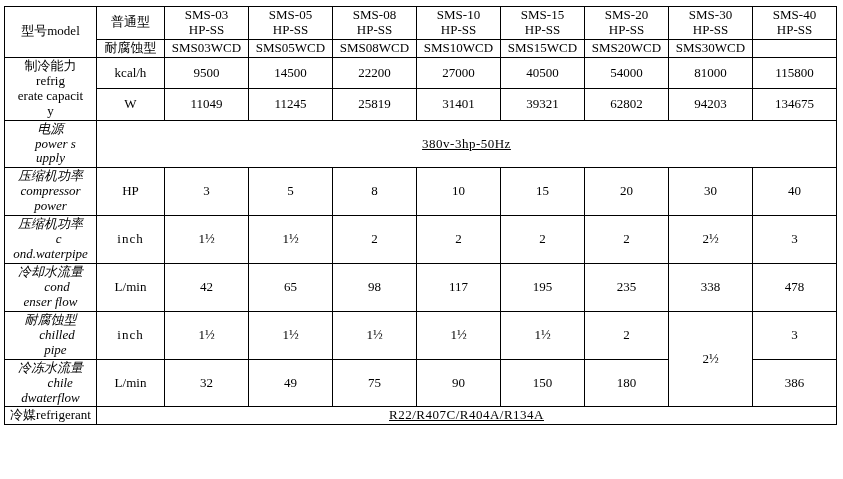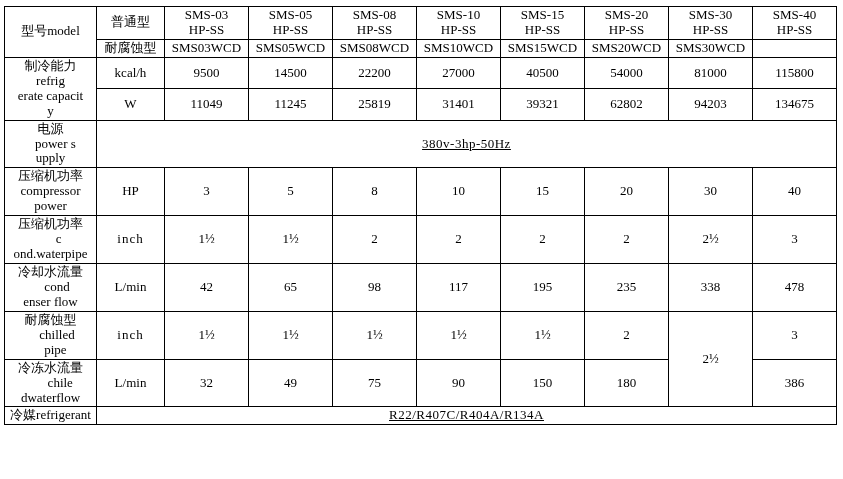--- a/index.html
+++ b/index.html
@@ -55,21 +55,21 @@
   }
   .hp-cell {
     font-size: 13px;
     line-height: 1.25;
   }
   .wide-center {
     font-size: 14px;
     letter-spacing: 0.5px;
     text-decoration: underline;
   }
-  .tall { height: 42px; }
+  .tall { height: 42px; font-style: italic; }
   .inch { letter-spacing: 1px; font-size: 13px; margin-left: 32px; }
 </style>
 </head>
 <body>
 
 <div id="spec-wrap">
   <table class="spec">
     <colgroup>
       <col class="c-label">
       <col class="c-sub">

